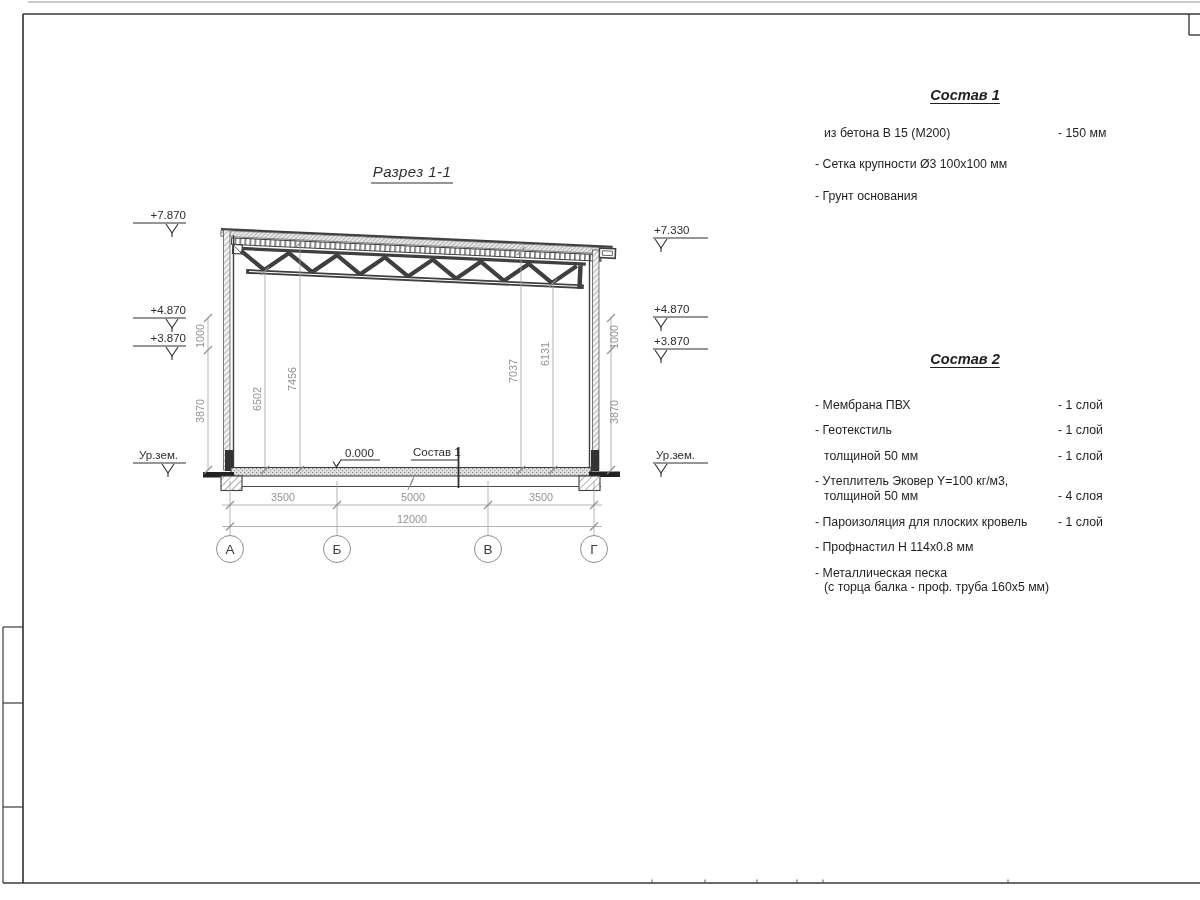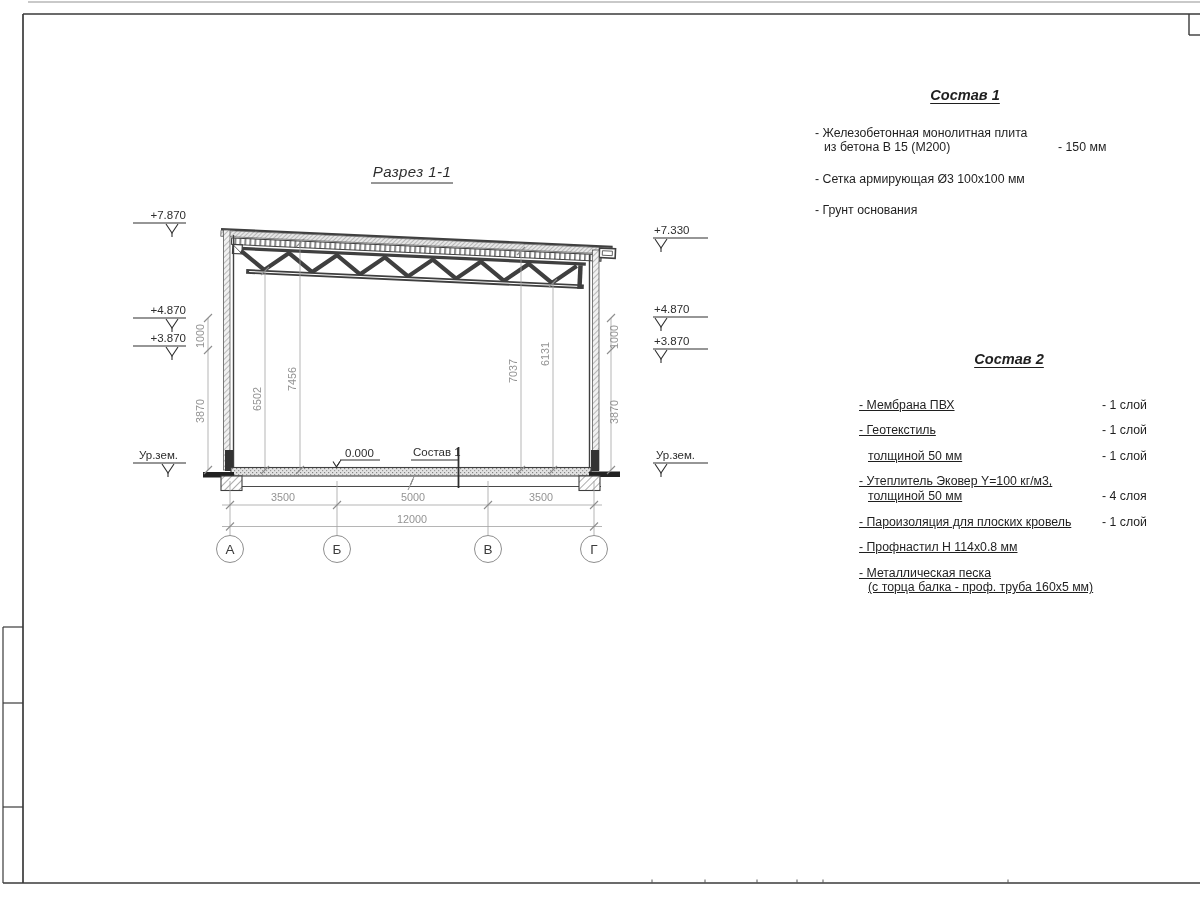--- a/index.html
+++ b/index.html
@@ -5,28 +5,28 @@
   html,body{margin:0;padding:0;background:#fff;}
   .page{position:relative;width:1200px;height:900px;background:#fff;overflow:hidden;
         font-family:"Liberation Sans",sans-serif;color:#2e2e2e;}
   svg{position:absolute;left:0;top:0;}
   .dim{font:10.8px "Liberation Sans",sans-serif;fill:#939393;}
   .lbl{font:11.5px "Liberation Sans",sans-serif;fill:#2e2e2e;}
   .ax{font:13.5px "Liberation Sans",sans-serif;fill:#3c3c3c;}
   .ttl{font:italic 15px "Liberation Sans",sans-serif;fill:#2e2e2e;letter-spacing:.4px;}
   .spec-list{position:absolute;width:300px;font-size:12.3px;line-height:14.6px;color:#1f1f1f;}
   #sostav1{left:815px;top:88px;}
-  #sostav2{left:859px;top:352px;}
+  #sostav2{left:815px;top:352px;}
   .list-title{font-style:italic;font-weight:bold;font-size:14.6px;text-align:center;
               text-decoration:underline;text-underline-offset:3px;}
   #sostav1 .list-title{margin-bottom:23px;}
   #sostav2 .list-title{margin-bottom:31px;}
   .item{position:relative;}
   #sostav1 .item{margin-bottom:17px;}
-  #sostav2 .item{margin-bottom:11px;text-decoration:underline;}
+  #sostav2 .item{margin-bottom:11px;}
   .l2{padding-left:9px;}
   .l2:empty,.val:empty{display:none;}
   .val{position:absolute;left:243px;bottom:0;white-space:nowrap;}
 </style>
 </head>
 <body>
 
 <div class="page">
 
 <svg width="1200" height="900" viewBox="0 0 1200 900">
@@ -272,26 +272,25 @@
     <text class="ax" x="230" y="553.7" text-anchor="middle">А</text>
     <text class="ax" x="337" y="553.7" text-anchor="middle">Б</text>
     <text class="ax" x="488" y="553.7" text-anchor="middle">В</text>
     <text class="ax" x="594" y="553.7" text-anchor="middle">Г</text>
   </g>
 </svg>
 
 <div id="sostav1" class="spec-list">
   <div class="list-title">Состав 1</div>
   <div class="item">
-    <div class="l1">- Железобетонная  монолитная плита</div>
     <div class="l2">из бетона В 15 (М200)</div>
     <div class="val">- 150 мм</div>
   </div>
   <div class="item">
-    <div class="l1">- Сетка армирующая Ø3 100х100 мм</div>
+    <div class="l1">- Сетка крупности Ø3 100х100 мм</div>
 
   </div>
   <div class="item">
     <div class="l1">- Грунт основания</div>
 
   </div>
 </div>
 
 <div id="sostav2" class="spec-list">
   <div class="list-title">Состав 2</div>

